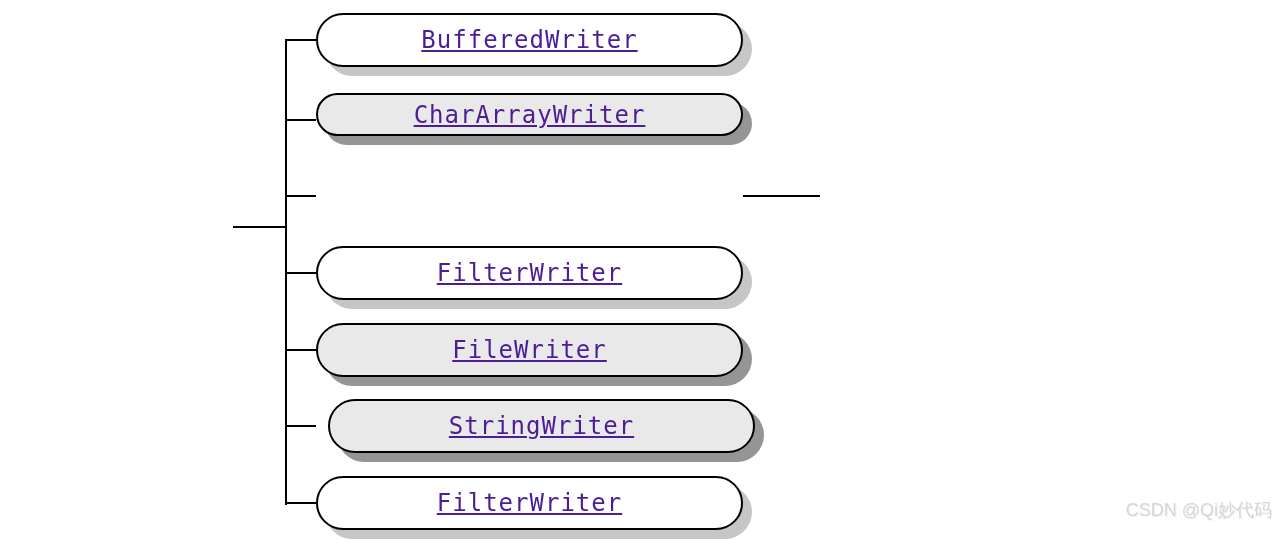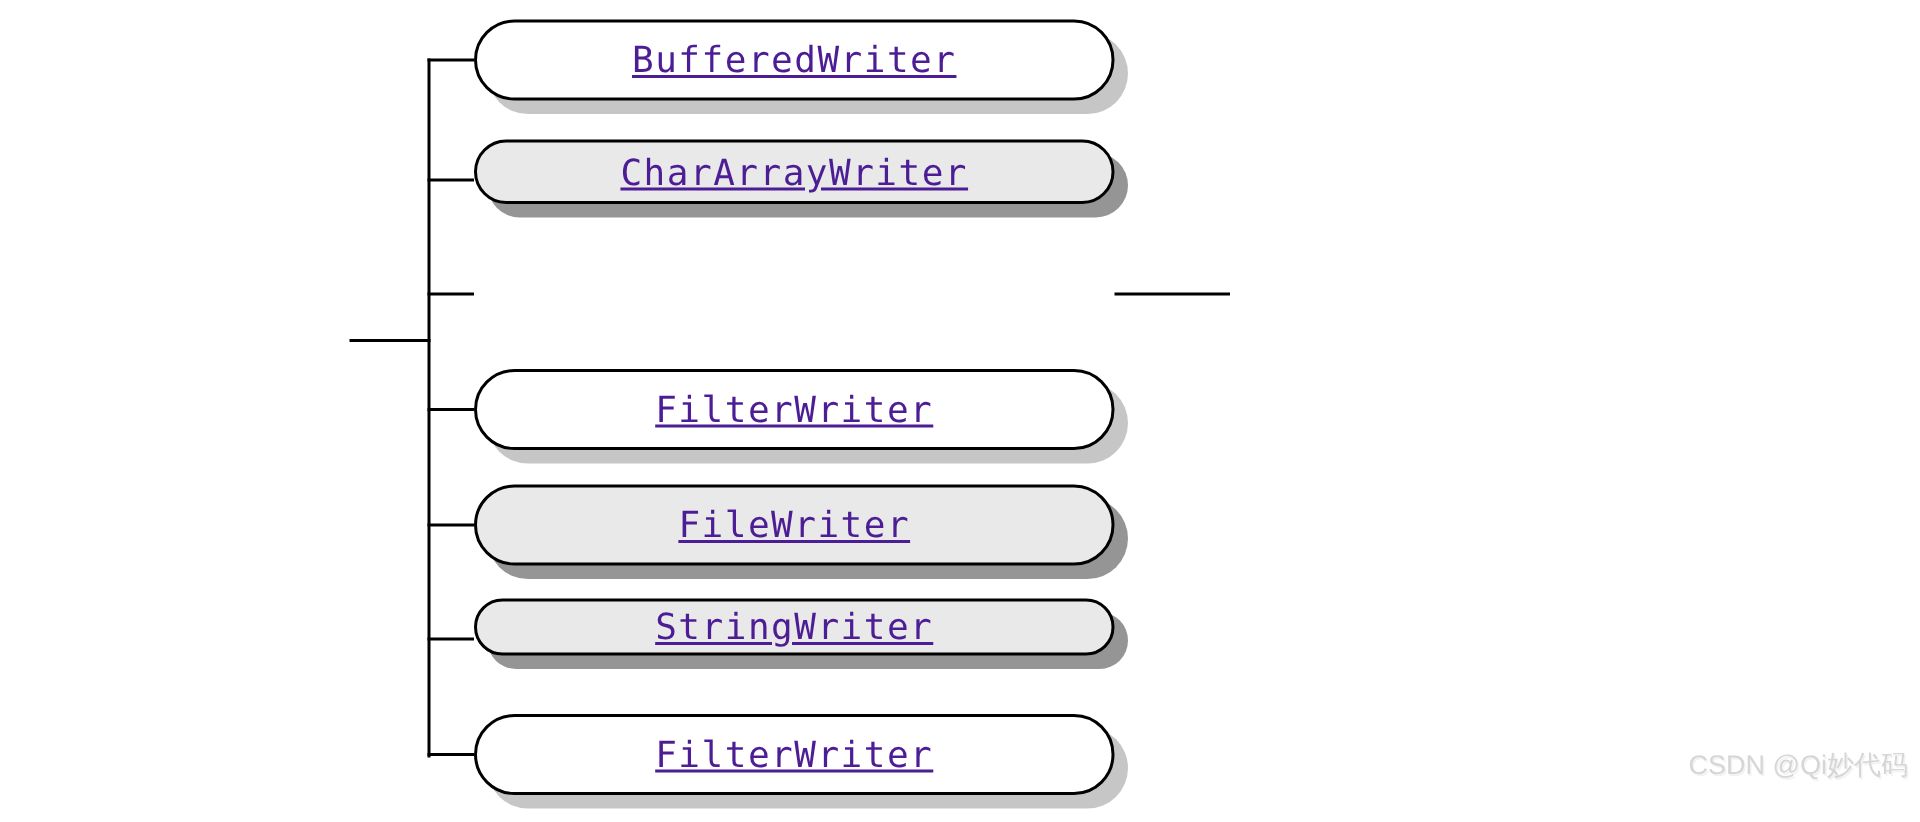--- a/index.html
+++ b/index.html
@@ -63,15 +63,15 @@
     <div class="line" style="left: 285px; top: 195px; width: 31px; height: 2px;"></div>
     <div class="line" style="left: 285px; top: 272px; width: 31px; height: 2px;"></div>
     <div class="line" style="left: 285px; top: 349px; width: 31px; height: 2px;"></div>
     <div class="line" style="left: 285px; top: 425px; width: 31px; height: 2px;"></div>
     <div class="line" style="left: 285px; top: 502px; width: 31px; height: 2px;"></div>
     <div class="line" style="left: 743px; top: 195px; width: 77px; height: 2px;"></div>
     <div class="node" style="left: 316px; top: 13px; width: 427px; height: 54px;">BufferedWriter</div>
     <div class="node shaded" style="left: 316px; top: 93px; width: 427px; height: 43px;">CharArrayWriter</div>
     <div class="node" style="left: 316px; top: 246px; width: 427px; height: 54px;">FilterWriter</div>
     <div class="node shaded" style="left: 316px; top: 323px; width: 427px; height: 54px;">FileWriter</div>
-    <div class="node shaded" style="left: 316px; top: 399px; width: 427px; height: 38px;">StringWriter</div>
+    <div class="node shaded" style="left: 328px; top: 399px; width: 427px; height: 54px;">StringWriter</div>
     <div class="node" style="left: 316px; top: 476px; width: 427px; height: 54px;">FilterWriter</div>
   </div>
 
 </body></html>

